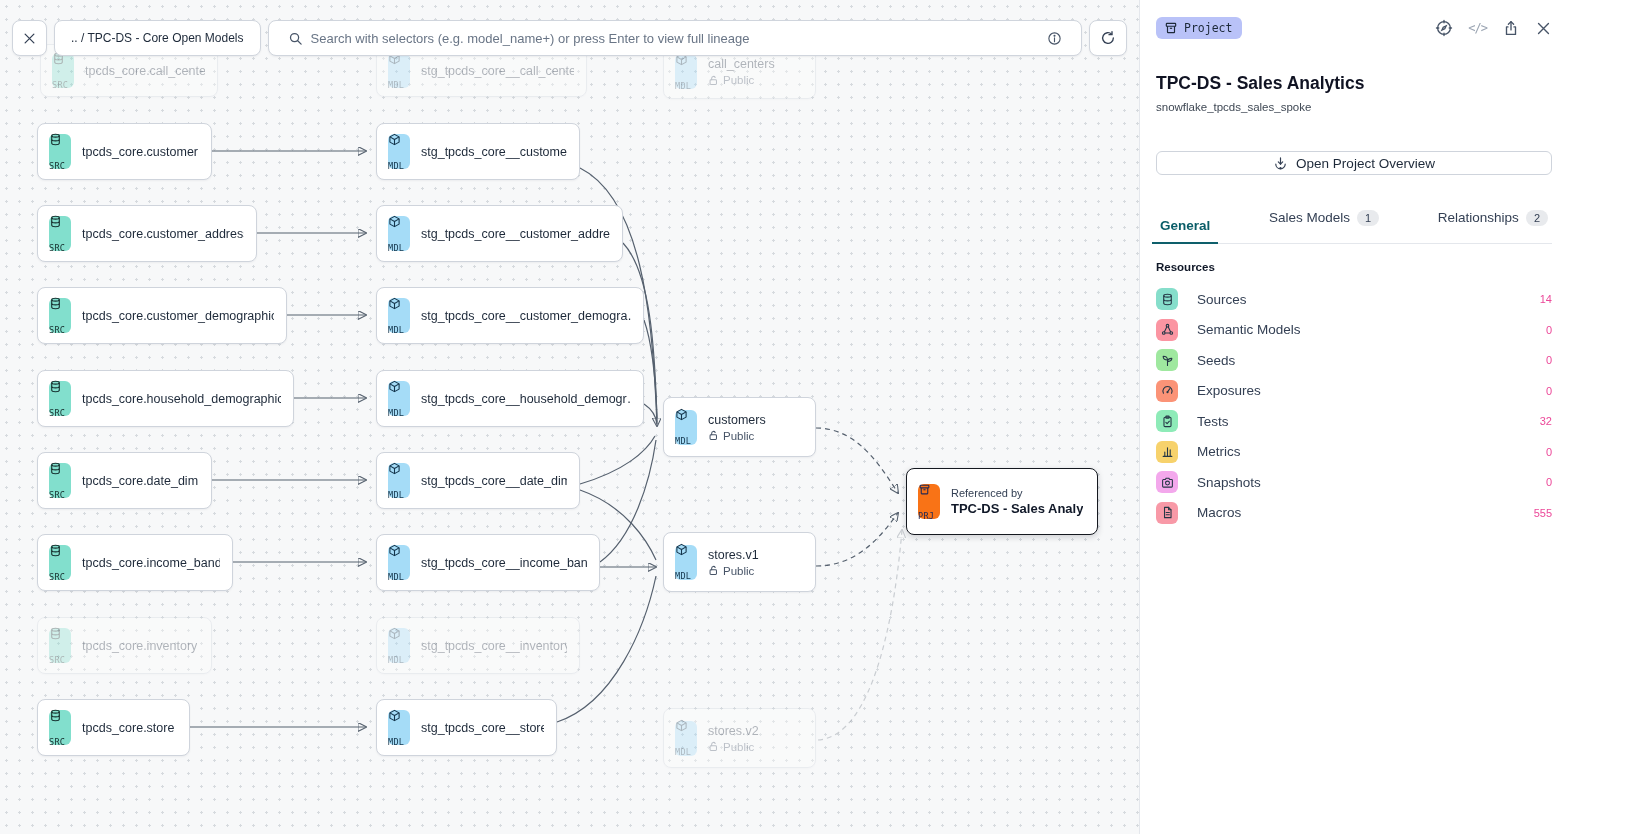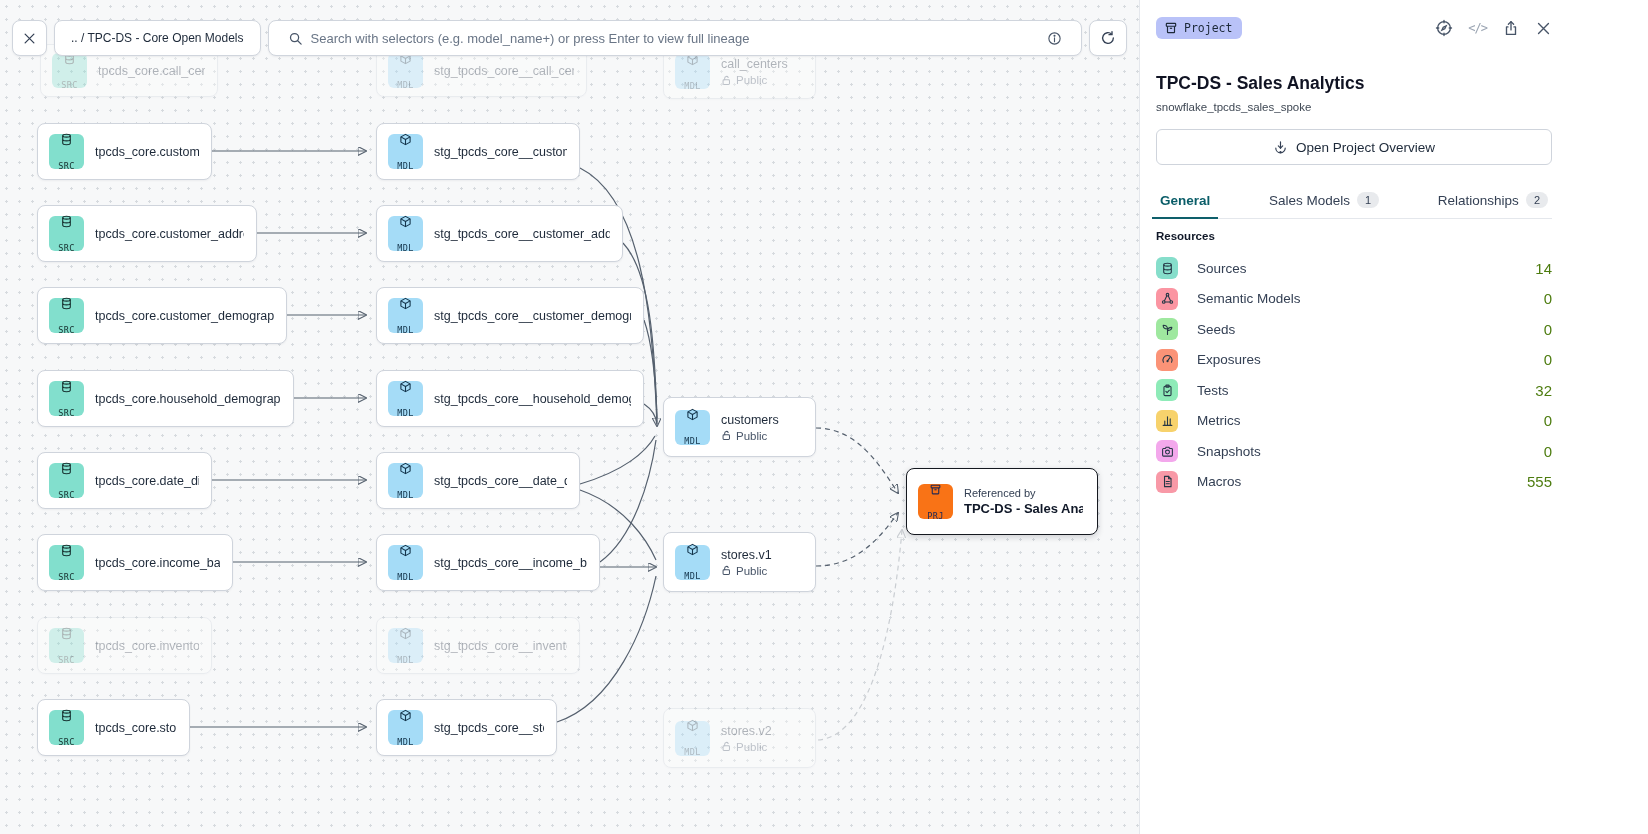--- a/index.html
+++ b/index.html
@@ -25,22 +25,22 @@
   .search-box{ flex:1; background:#fff; border:1px solid #d0d5dd; border-radius:8px; height:36px;
     display:flex; align-items:center; gap:8px; padding:0 19px; box-shadow:0 1px 2px rgba(16,24,40,.06); }
   .search-box input{ flex:1; border:none; outline:none; font-size:13px; color:#1d2939; background:transparent; font-family:inherit; }
   .search-box input::placeholder{ color:#697586; }
   .refresh-btn{ width:38px; }
 
   
   .node{ position:absolute; z-index:10; background:#fff; border:1px solid #cfd4dc; border-radius:8px;
     box-shadow:0 1px 2px rgba(16,24,40,.05); display:flex; align-items:center; gap:11px; padding:0 12px 0 11px; cursor:pointer; }
   .node.faded{ opacity:.33; }
-  .badge{ width:35px; height:35px; border-radius:6px; flex:0 0 auto; display:flex; flex-direction:column;
-    align-items:center; justify-content:center; gap:16px; color:#16302f; }
+  .badge{ width:22px; height:35px; border-radius:6px; flex:0 0 auto; display:flex; flex-direction:column;
+    align-items:flex-start; justify-content:center; gap:16px; color:#16302f; }
   .badge.src{ background:#82dfcd; }
   .badge.mdl{ background:#a5dcf7; color:#14354c; }
   .badge.prj{ background:#f97316; color:#232a55; }
   .badge-label{ font-family:"DejaVu Sans Mono", monospace; font-size:8.5px; line-height:9px; letter-spacing:.3px; }
   .node-label{ font-size:12.5px; color:#1d2939; white-space:nowrap; }
   .public-row{ display:flex; align-items:center; gap:4px; font-size:11.5px; color:#475467; margin-top:3px; }
   .node-text{ display:flex; flex-direction:column; justify-content:center; overflow:hidden; }
 
   .prj-node{ position:absolute; z-index:11; background:#fff; border:1.6px solid #14181f; border-radius:8px;
     box-shadow:0 2px 6px rgba(16,24,40,.18); display:flex; align-items:center; gap:11px; padding:0 14px 0 11px; cursor:pointer; }
@@ -53,35 +53,35 @@
   .type-pill{ background:#b9c2f8; color:#1d2939; border-radius:6px; padding:4px 10px 4px 8px;
     display:inline-flex; align-items:center; gap:6px; font-family:"DejaVu Sans Mono", monospace; font-size:11.5px; }
   .hicons{ display:flex; align-items:center; gap:15px; color:#475467; }
   .hicons .hic{ cursor:pointer; display:inline-flex; }
   .hic.dim{ color:#9aa4b2; }
   .code-glyph{ font-size:12px; font-family:"DejaVu Sans Mono", monospace; letter-spacing:-1px; }
 
   .panel-title{ margin-top:34px; font-size:17.5px; font-weight:700; color:#101323; }
   .panel-sub{ margin-top:7px; font-size:11.5px; color:#3f4854; }
 
-  .overview-btn{ margin-top:16px; width:100%; height:36px; background:#fff; border:1px solid #cfd4dc; border-radius:6px;
+  .overview-btn{ margin-top:38px; width:100%; height:24px; background:#fff; border:1px solid #cfd4dc; border-radius:6px;
     display:flex; align-items:center; justify-content:center; gap:8px; font-size:13.5px; color:#1d2939; cursor:pointer; font-family:inherit; }
 
   .tabs{ margin-top:27px; display:flex; justify-content:space-between; border-bottom:1px solid #e4e7ec; }
   .tab{ display:flex; align-items:center; gap:7px; padding:0 4px 10px 4px; font-size:13.5px; color:#344054; cursor:pointer; position:relative; }
-  .tab.active{ color:#0a5d68; font-weight:700; }
+  .tab.active{ color:#0a5d68; font-weight:700;margin-top:16px; }
   .tab.active::after{ content:""; position:absolute; left:-4px; right:-4px; bottom:-1px; height:2.5px; background:#0e5f6b; }
   .tab-badge{ background:#e8eaed; color:#344054; border-radius:10px; font-size:11px; padding:2px 8px; font-weight:400; }
 
-  .res-label{ margin-top:11px; font-size:11.5px; font-weight:700; color:#101828; }
+  .res-label{ margin-top:17px; font-size:11.5px; font-weight:700; color:#101828; }
   .res-list{ margin-top:11px; }
   .res-row{ display:flex; align-items:center; gap:19px; height:30.5px; cursor:pointer; }
   .res-icon{ width:22px; height:22px; border-radius:6px; display:flex; align-items:center; justify-content:center; color:#253746; flex:0 0 auto; }
   .res-name{ flex:1; font-size:13.5px; color:#344054; }
-  .res-val{ font-size:15px; color:#4d7c0f; }
+  .res-val{ font-size:11px; color:#ec4899; }
   .icon{ display:inline-flex; }
 </style>
 </head>
 <body>
 
 <div class="canvas-wrap">
 
   <svg class="edges" width="1139" height="834">
     <defs>
       <marker id="arr" viewBox="0 0 10 10" refX="9" refY="5" markerWidth="7.5" markerHeight="7.5" orient="auto-start-reverse">

